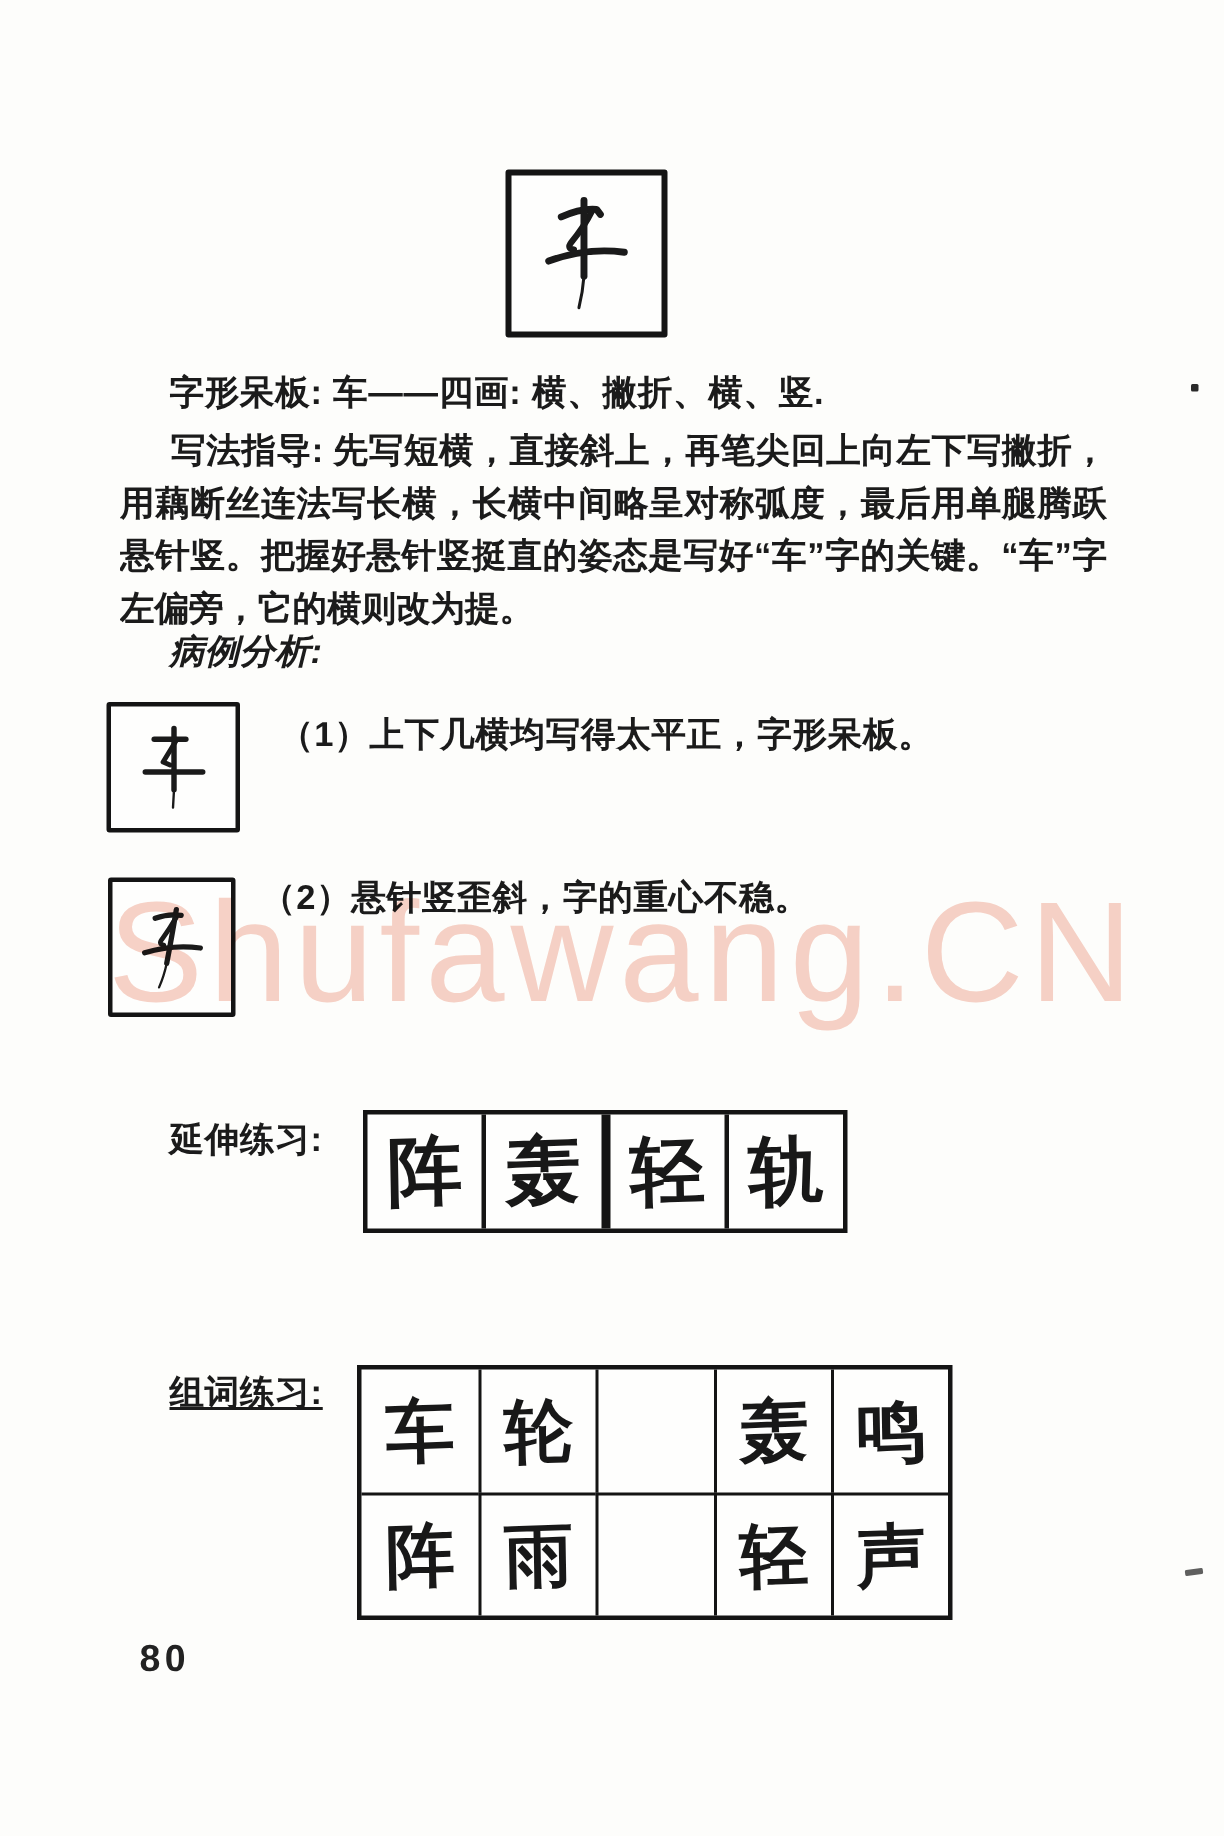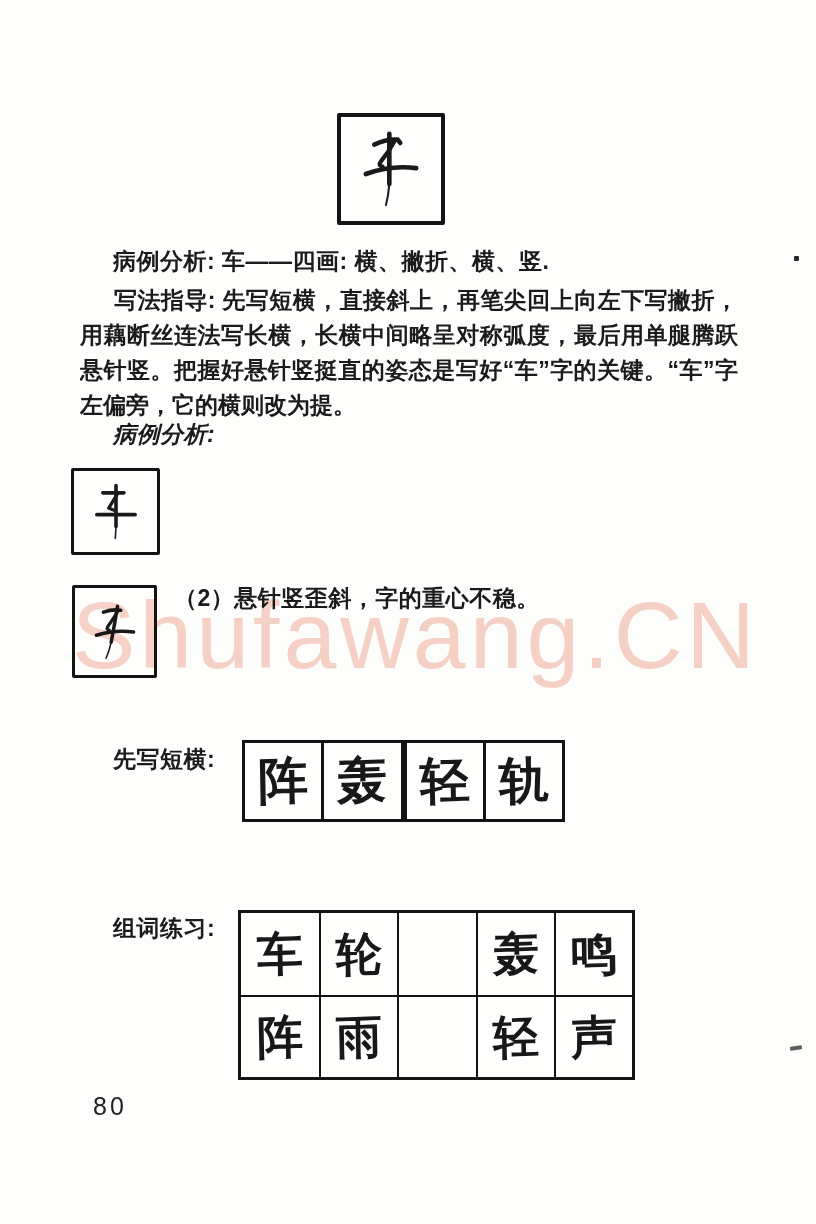--- a/index.html
+++ b/index.html
@@ -105,21 +105,21 @@
     mix-blend-mode:multiply;
     white-space:nowrap;
     pointer-events:none;
     z-index:6;
   }
   
   #pagenum{
     position:absolute;
     left:93px;top:1092px;
     font-size:25px;
-    font-weight:400;
+    font-weight:700;
     letter-spacing:3px;
     color:#222;
   }
   
   .speck{ position:absolute;background:#2a2a2a;border-radius:1px; }
   #speck1{ left:794px;top:256px;width:5px;height:5px; }
   #speck2{ left:790px;top:1046px;width:12px;height:4px;transform:rotate(-8deg);opacity:.75; }
 </style>
 </head>
 <body>
@@ -129,71 +129,72 @@
   <div class="charbox" style="left:337px;top:113px;width:100px;height:104px;">
     <svg width="84" height="92" viewBox="0 0 100 100" role="img" aria-label="车">
       <path class="glyph-stroke" stroke-width="5.5" d="M30 21 Q45 14 58 15 L61 19"></path>
       <path class="glyph-stroke" stroke-width="5" d="M54 17 Q48 29 38 41 Q34 46 40 47"></path>
       <path class="glyph-stroke" stroke-width="5.5" d="M20 56 Q50 45 80 49"></path>
       <path class="glyph-stroke" stroke-width="5.5" d="M48 8 L48 68"></path>
       <path class="glyph-stroke" stroke-width="2.4" d="M48 68 Q47 81 44 93"></path>
     </svg>
   </div>
 
-  <div class="print" style="left:113px;top:246px;">病例分析: 车——四画: 横、撇折、横、竖.</div>
+  <div class="print" style="left:113px;top:246px;">字形呆板: 车——四画: 横、撇折、横、竖.</div>
 
   <div class="para">
     <div class="gline first">写法指导: 先写短横，直接斜上，再笔尖回上向左下写撇折，接着</div>
     <div class="gline">用藕断丝连法写长横，长横中间略呈对称弧度，最后用单腿腾跃法写</div>
     <div class="gline">悬针竖。把握好悬针竖挺直的姿态是写好“车”字的关键。“车”字如作</div>
     <div class="gline last">左偏旁，它的横则改为提。</div>
   </div>
 
   <div class="print" style="left:113px;top:419px;font-style:italic;">病例分析:</div>
 
   <div class="charbox thin" style="left:71px;top:468px;width:83px;height:81px;">
     <svg width="66" height="72" viewBox="0 0 100 100" role="img" aria-label="车">
       <path class="glyph-stroke" stroke-width="5.5" d="M30 21 L62 21"></path>
       <path class="glyph-stroke" stroke-width="5" d="M53 21 L39 44 L46 47"></path>
       <path class="glyph-stroke" stroke-width="5.5" d="M21 54 L79 54"></path>
       <path class="glyph-stroke" stroke-width="5.5" d="M50 10 L50 72"></path>
       <path class="glyph-stroke" stroke-width="2.4" d="M50 72 L49 90"></path>
     </svg>
   </div>
+  <div class="print" style="left:186px;top:474px;">（1）上下几横均写得太平正，字形呆板。</div>
 
   <div class="charbox thin" style="left:72px;top:585px;width:79px;height:87px;">
     <svg width="64" height="76" viewBox="0 0 100 100" role="img" aria-label="车">
       <path class="glyph-stroke" stroke-width="5.5" d="M32 19 Q46 14 59 16"></path>
       <path class="glyph-stroke" stroke-width="5" d="M54 18 Q47 30 39 41 Q35 46 41 47"></path>
       <path class="glyph-stroke" stroke-width="5.5" d="M21 55 Q50 46 79 50"></path>
       <path class="glyph-stroke" stroke-width="5.5" d="M54 10 Q49 40 44 66"></path>
       <path class="glyph-stroke" stroke-width="2.4" d="M44 66 Q41 80 36 91"></path>
     </svg>
   </div>
   <div class="print" style="left:174px;top:583px;">（2）悬针竖歪斜，字的重心不稳。</div>
 
   <div id="watermark">Shufawang.CN</div>
 
-  <div class="print" style="left:113px;top:744px;">先写短横:</div>
+  <div class="print" style="left:113px;top:744px;">延伸练习:</div>
   <div class="grid-ext">
     <div class="cell">
       <span class="hand">阵</span>
     </div>
     <div class="cell">
       <span class="hand">轰</span>
     </div>
     <div class="cell thickL">
       <span class="hand">轻</span>
     </div>
     <div class="cell">
       <span class="hand">轨</span>
     </div>
   </div>
 
-  <div class="print" style="left:113px;top:913px;">组词练习:</div>
+  <div class="print" style="left:113px;top:913px;text-decoration:underline;">组词练习:</div>
   <div class="grid-word">
     <div class="cell">
         <span class="hand">车</span>
       </div>
     <div class="cell">
         <span class="hand">轮</span>
       </div>
     <div class="cell">
         <span class="hand"></span>
       </div>

